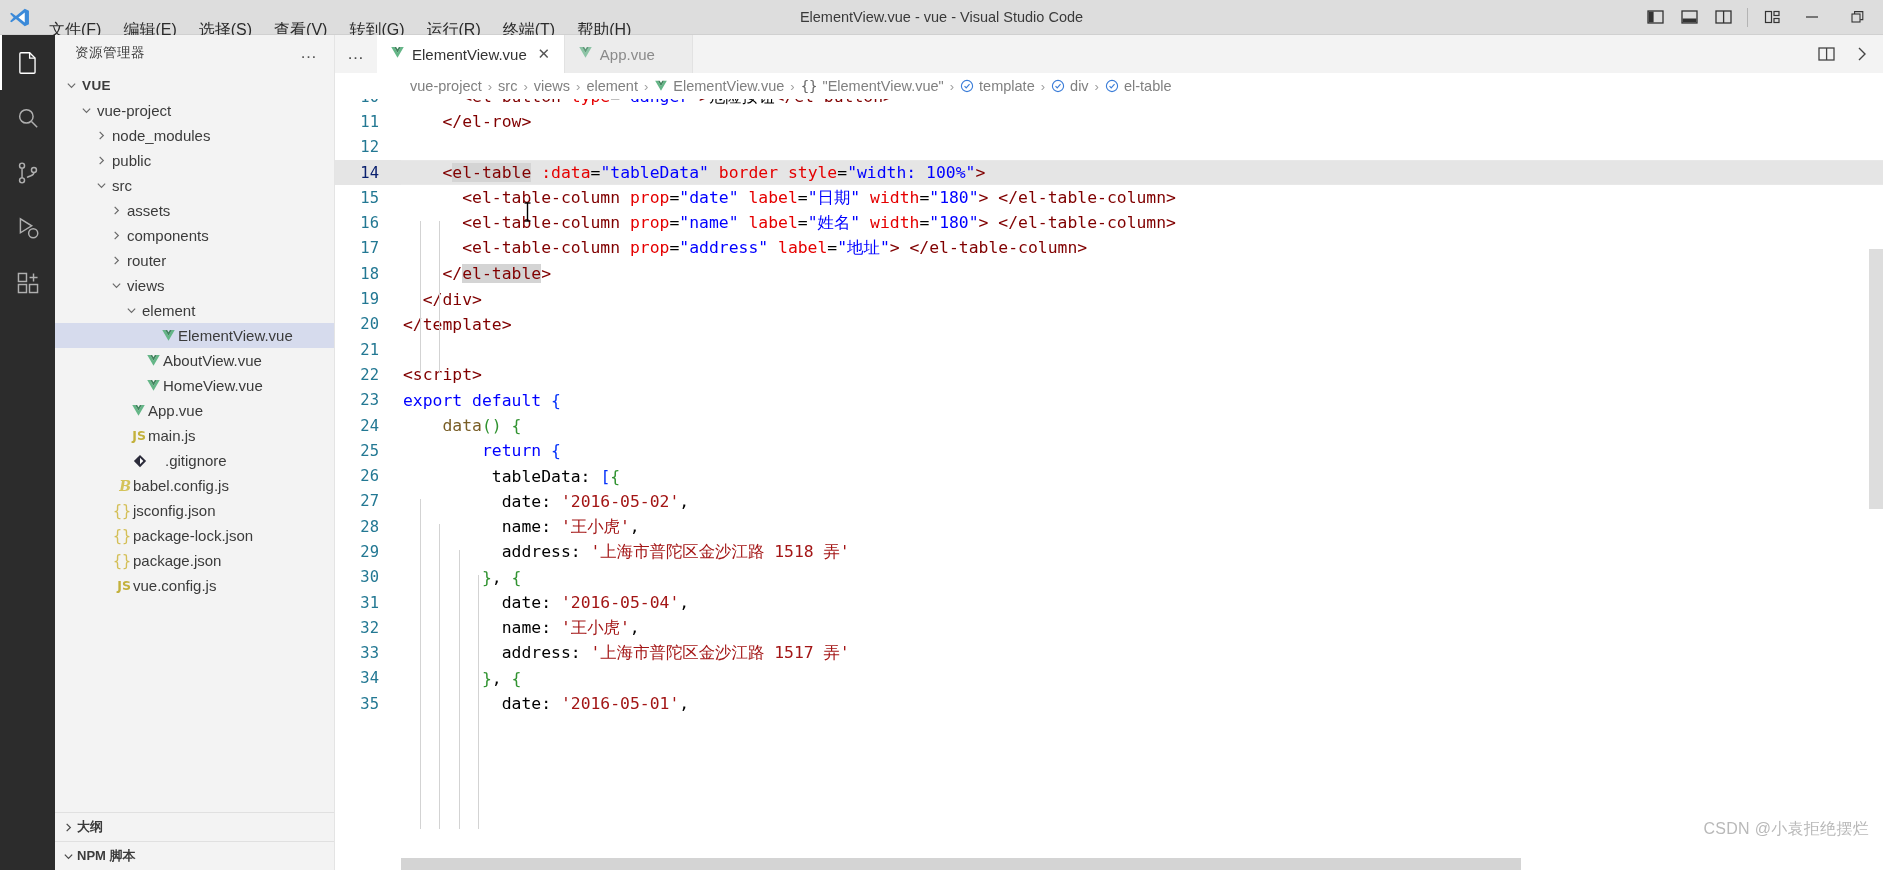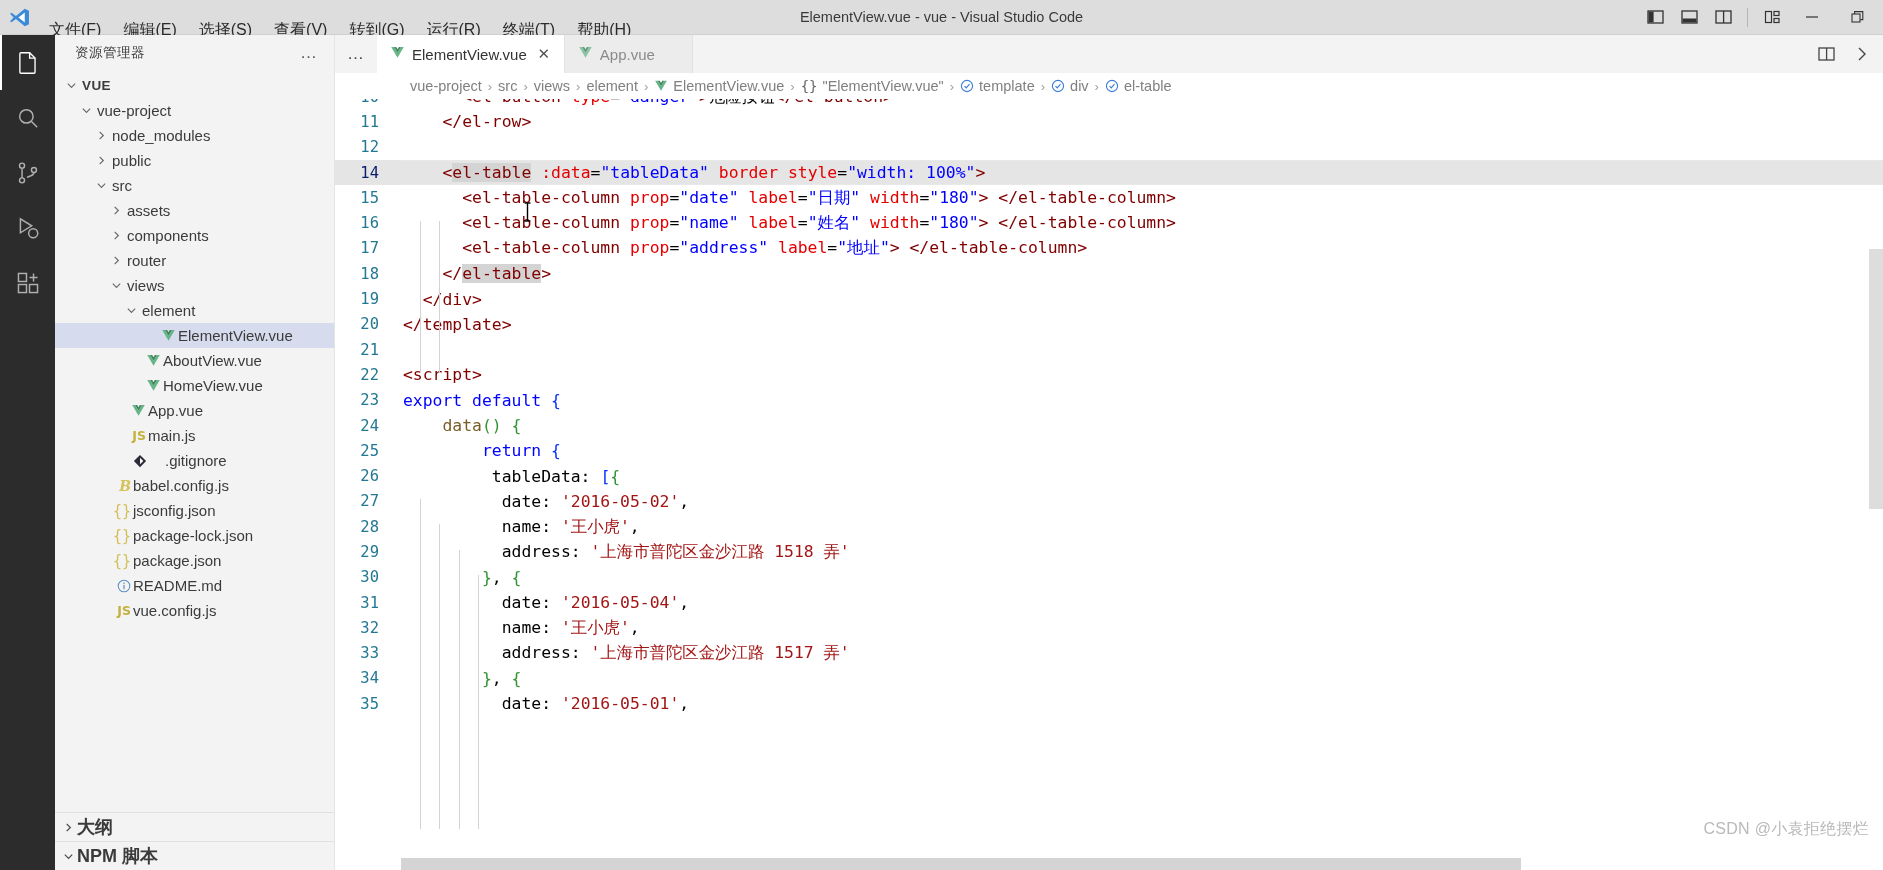--- a/index.html
+++ b/index.html
@@ -67,21 +67,21 @@
   .row {
     height: 25px; display: flex; align-items: center; font-size: 15px; color: #3b3b3b;
     white-space: nowrap; cursor: pointer; position: relative;
   }
   .row.selected { background: #d6dbed; }
   .chev { width: 17px; flex: 0 0 17px; display: flex; align-items: center; justify-content: center; color: #6a6a6a; }
   .ficon { width: 21px; flex: 0 0 21px; display: flex; align-items: center; justify-content: flex-end; font-size: 12px; }
   .rowlabel { padding-left: 2px; }
   .row.bold .rowlabel { font-weight: bold; font-size: 13.5px; letter-spacing: .4px; }
   .sb-section {
-    height: 29px; display: flex; align-items: center; font-size: 18px; font-weight: bold;
+    height: 29px; display: flex; align-items: center; font-size: 13px; font-weight: bold;
     color: #3b3b3b; border-top: 1px solid #e0e0e0; padding-left: 5px; cursor: pointer;
   }
   .sb-section .chev { color: #4a4a4a; }
   .sb-bottom { margin-top: auto; }
 
   
   .editor-area { flex: 1 1 auto; display: flex; flex-direction: column; min-width: 0; background: #ffffff; }
   .tabsbar { height: 38px; flex: 0 0 38px; background: #f3f3f3; display: flex; align-items: stretch; position: relative; }
   .tabs-dots {
     width: 42px; display: flex; align-items: center; justify-content: center;
@@ -427,31 +427,20 @@
           <div class="row" style="padding-left: 38px;">
             <span class="chev"></span>
             <span class="ficon">
               <span style="color:#d4bf57;font-size:15px;font-family:'DejaVu Sans Mono',monospace;">{}</span>
             </span>
             <span class="rowlabel">package.json</span>
           </div>
           <div class="row" style="padding-left: 38px;">
             <span class="chev"></span>
             <span class="ficon">
-              <svg width="14" height="14" viewBox="0 0 16 16">
-                <circle cx="8" cy="8" r="6.6" fill="none" stroke="#5e8fc4" stroke-width="1.2"></circle>
-                <rect x="7.3" y="6.7" width="1.4" height="5" fill="#5e8fc4"></rect>
-                <rect x="7.3" y="4.1" width="1.4" height="1.6" fill="#5e8fc4"></rect>
-              </svg>
-            </span>
-            <span class="rowlabel">README.md</span>
-          </div>
-          <div class="row" style="padding-left: 38px;">
-            <span class="chev"></span>
-            <span class="ficon">
               <span style="color:#c3b13c;font-weight:bold;font-size:12.5px;font-family:'DejaVu Sans',sans-serif;">JS</span>
             </span>
             <span class="rowlabel">vue.config.js</span>
           </div>
         </div>
 
       <div class="sb-bottom">
         <div class="sb-section">
           <span class="chev">
             <svg width="11" height="11" viewBox="0 0 12 12" fill="none" stroke="#4a4a4a" stroke-width="1.35">

